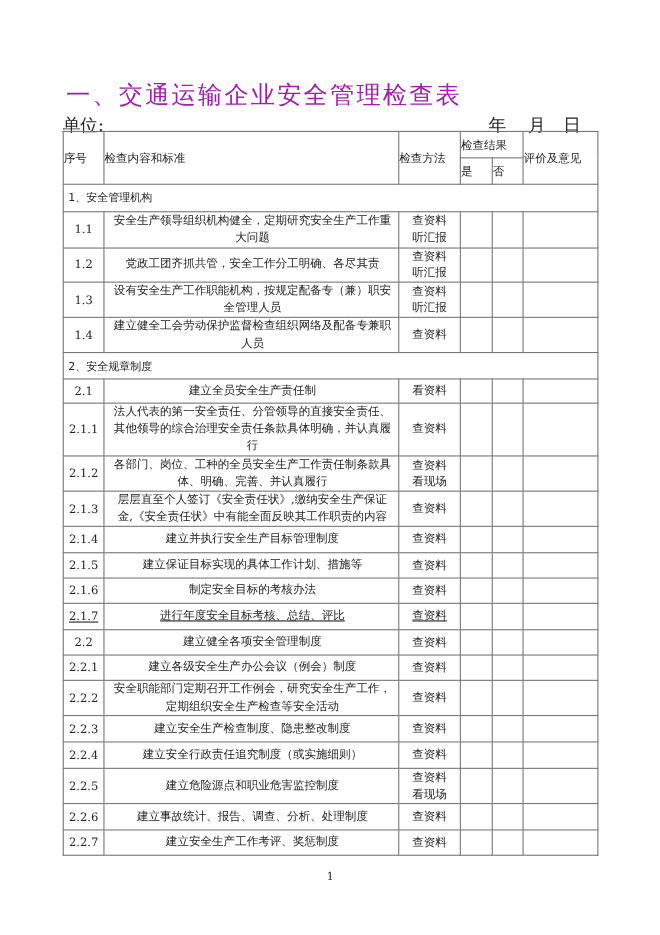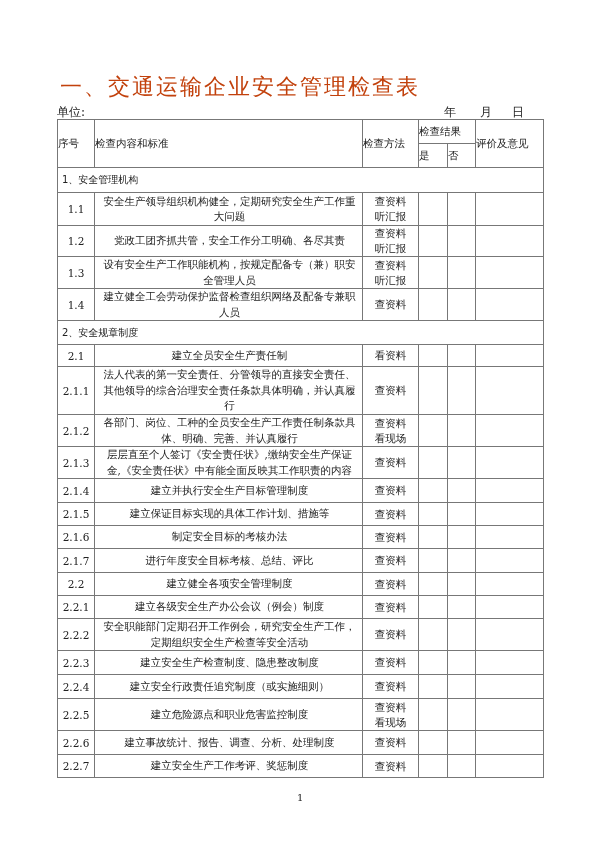--- a/index.html
+++ b/index.html
@@ -1,20 +1,20 @@
 <!DOCTYPE html>
 <html><head>
 <meta charset="utf-8">
 <style>
   html, body { margin: 0; padding: 0; background: #ffffff; }
   body { width: 600px; height: 850px; position: relative; overflow: hidden;
          font-family: "DejaVu Serif", "Liberation Serif", serif; color: #222; }
   .title { position: absolute; left: 60px; top: 72px; font-size: 22px; letter-spacing: 2px;
-           font-family: "DejaVu Serif", serif; color: #c2410c; font-weight: normal; }
-  .unit-line { position: absolute; left: 57px; top: 104px; width: 485px; height: 14px; font-size: 12px; }
+           font-family: "DejaVu Serif", serif; color: #a21caf; font-weight: normal; }
+  .unit-line { position: absolute; left: 57px; top: 104px; width: 485px; height: 14px; font-size: 16px; }
   .unit-label { position: absolute; left: 0; top: 0; }
   .date-y { position: absolute; left: 387px; top: 0; }
   .date-m { position: absolute; left: 423px; top: 0; }
   .date-d { position: absolute; left: 455px; top: 0; }
   table.check { position: absolute; left: 57px; top: 119px; width: 486px; border-collapse: collapse;
                 table-layout: fixed; font-size: 10.5px; }
   table.check td, table.check th { border: 1.3px solid #777; padding: 0; font-weight: normal; }
   .c-no { width: 37px; text-align: center; }
   .c-content { width: 268px; text-align: center; padding-left: 6px !important; padding-right: 4px !important; line-height: 15.5px; }
   .c-method { width: 56px; text-align: center; line-height: 15px; }
@@ -148,21 +148,21 @@
         <td class="c-eval"></td>
       </tr>
       <tr style="height: 23px; margin-top: 30px;">
         <td class="c-no">2.1.6</td>
         <td class="c-content">制定安全目标的考核办法</td>
         <td class="c-method">查资料</td>
         <td class="c-yes"></td>
         <td class="c-noo"></td>
         <td class="c-eval"></td>
       </tr>
-      <tr style="height: 24px;">
+      <tr style="height: 24px; text-decoration: underline;">
         <td class="c-no">2.1.7</td>
         <td class="c-content">进行年度安全目标考核、总结、评比</td>
         <td class="c-method">查资料</td>
         <td class="c-yes"></td>
         <td class="c-noo"></td>
         <td class="c-eval"></td>
       </tr>
       <tr style="height: 23px;">
         <td class="c-no">2.2</td>
         <td class="c-content">建立健全各项安全管理制度</td>

